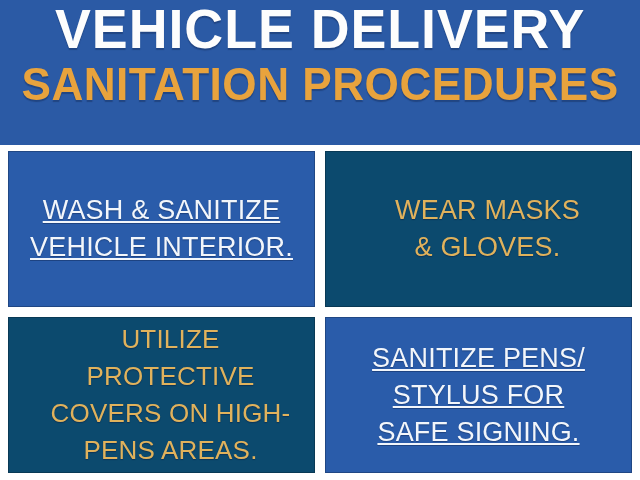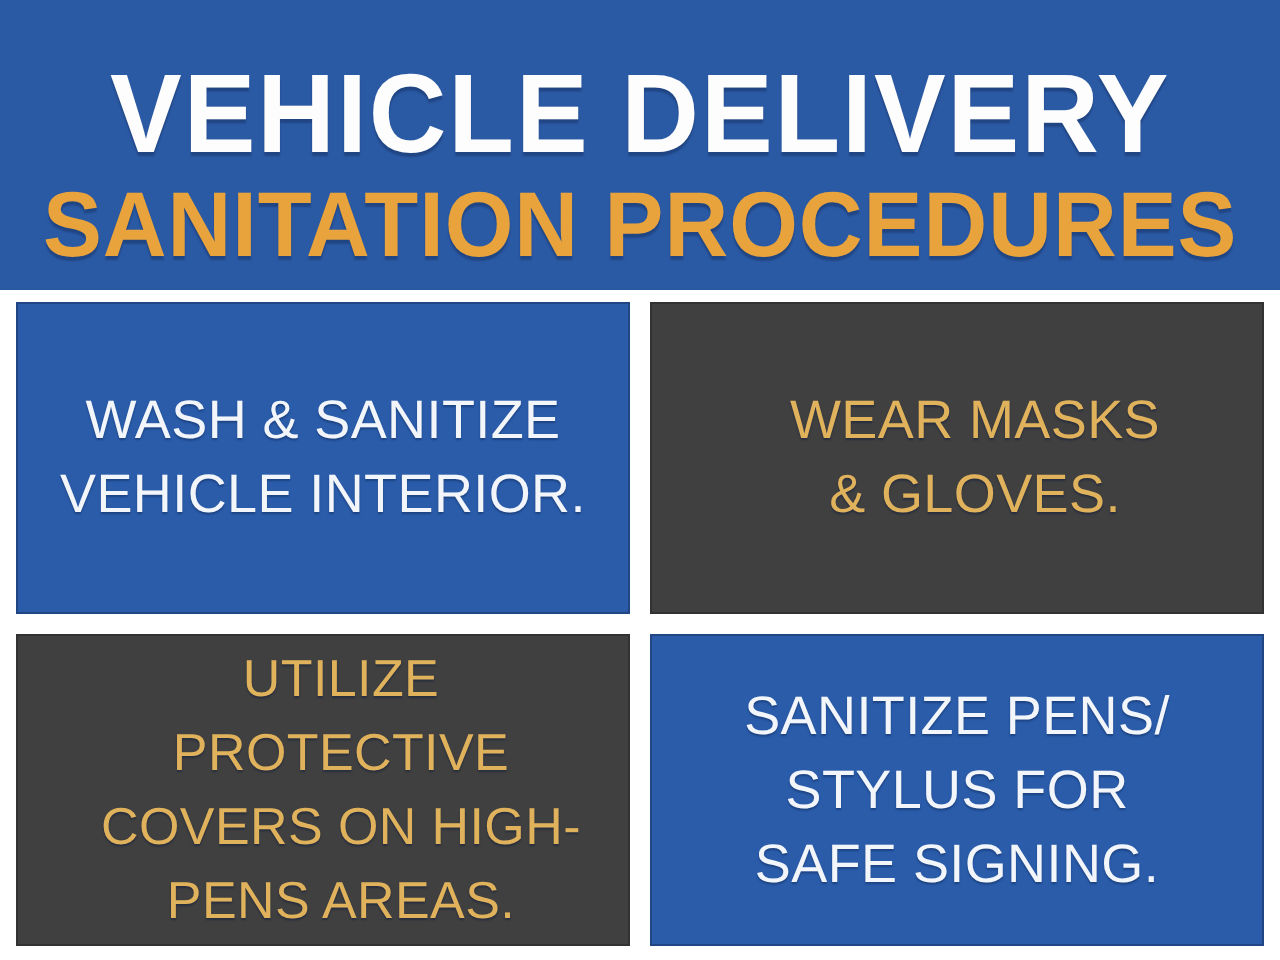--- a/index.html
+++ b/index.html
@@ -28,21 +28,21 @@
     position: absolute;
     left: 0;
     top: 0;
     width: 640px;
     height: 145px;
     background: #2b5aa5;
     display: flex;
     flex-direction: column;
     align-items: center;
     justify-content: flex-start;
-    padding-top: 28px;
+    padding-top: 0;
     overflow: hidden;
   }
 
   .header-line1 {
     font-family: "Liberation Sans Narrow", "Liberation Sans", sans-serif;
     font-weight: bold;
     font-size: 56px;
     line-height: 58px;
     letter-spacing: 1px;
     color: #fdfdfd;
@@ -85,32 +85,32 @@
     display: flex;
     align-items: center;
     justify-content: center;
     text-align: center;
     padding: 6px 10px;
     overflow: hidden;
     box-shadow: inset 0 0 0 1px rgba(0,0,0,0.22);
   }
 
   .panel-blue  { background: #2a5caa; }
-  .panel-navy  { background: #404040; padding-left: 28px; }
+  .panel-navy  { background: #0c4a6e; padding-left: 28px; }
 
   .panel-text {
     font-family: "Liberation Sans", sans-serif;
     font-weight: normal;
     font-size: 27px;
     line-height: 37px;
     letter-spacing: 0.2px;
     white-space: pre-line;
   }
 
-  .text-white { color: #f2f6fb; text-shadow: 0 1px 1px rgba(10,30,70,0.40); }
+  .text-white { color: #f2f6fb; text-shadow: 0 1px 1px rgba(10,30,70,0.40); text-decoration: underline; }
   .text-gold  { color: #e0b25c; text-shadow: 0 1px 1px rgba(10,25,60,0.45); }
 
   .panel-bl .panel-text { font-size: 26px; }
 </style>
 </head>
 <body>
 
 <div class="poster">
 
   <div class="header">

